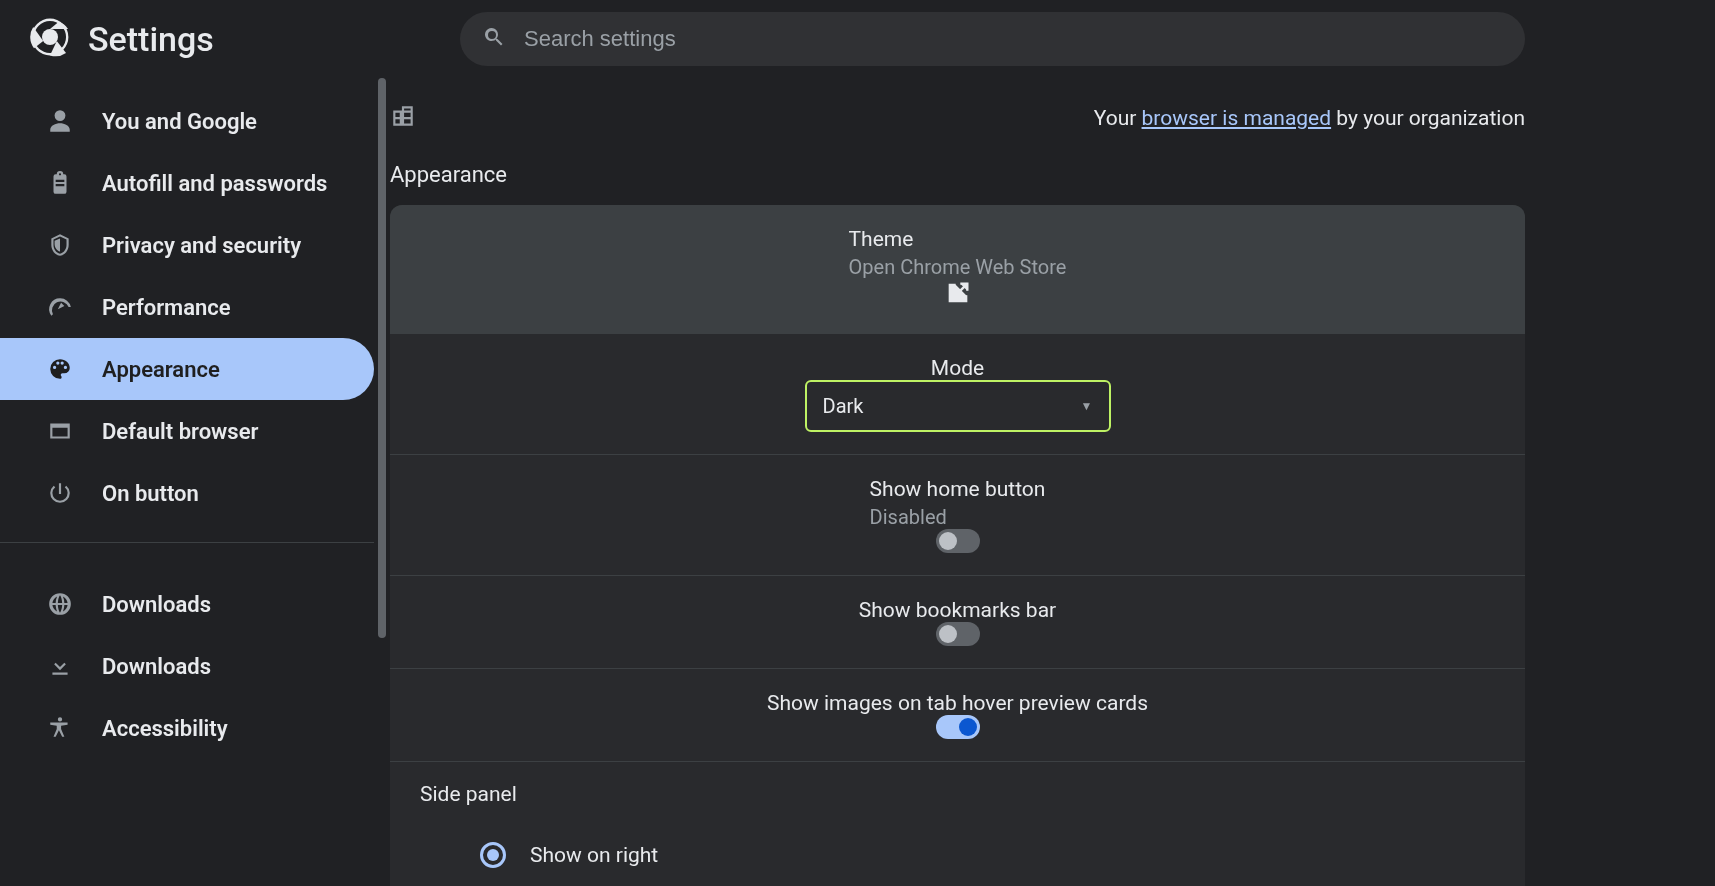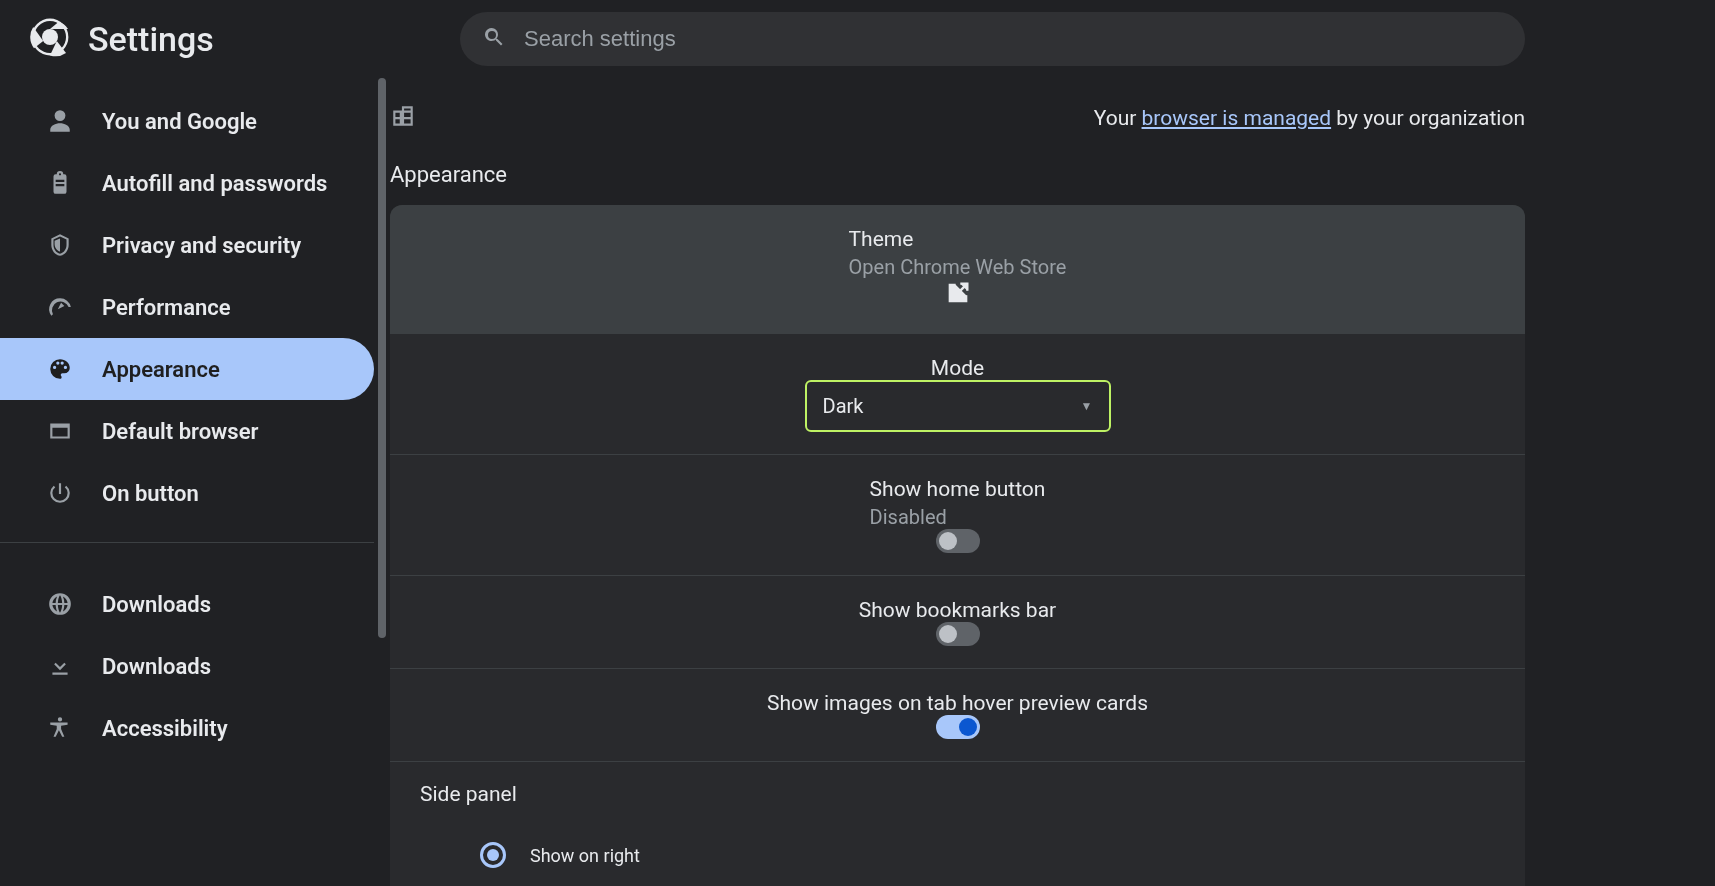--- a/index.html
+++ b/index.html
@@ -136,21 +136,21 @@
   
   .radio-row {
     display:flex; align-items:center; gap:24px;
     padding:10px 0 10px 60px;
   }
   .radio {
     width:26px; height:26px; border-radius:50%;
     border:3px solid #a8c7fa; display:flex; align-items:center; justify-content:center;
   }
   .radio .dot { width:12px; height:12px; border-radius:50%; background:#a8c7fa; }
-  .radio-label { font-size:18px; color:#e8eaed; }
+  .radio-label { font-size:21px; color:#e8eaed; }
 
   .sidepanel-block { padding:20px 30px 30px 30px; }
   .sidepanel-title { font-size:21px; color:#e8eaed; margin-bottom:26px; }
 </style>
 </head>
 <body>
 
 <div class="app">
 
   <div class="topbar">

